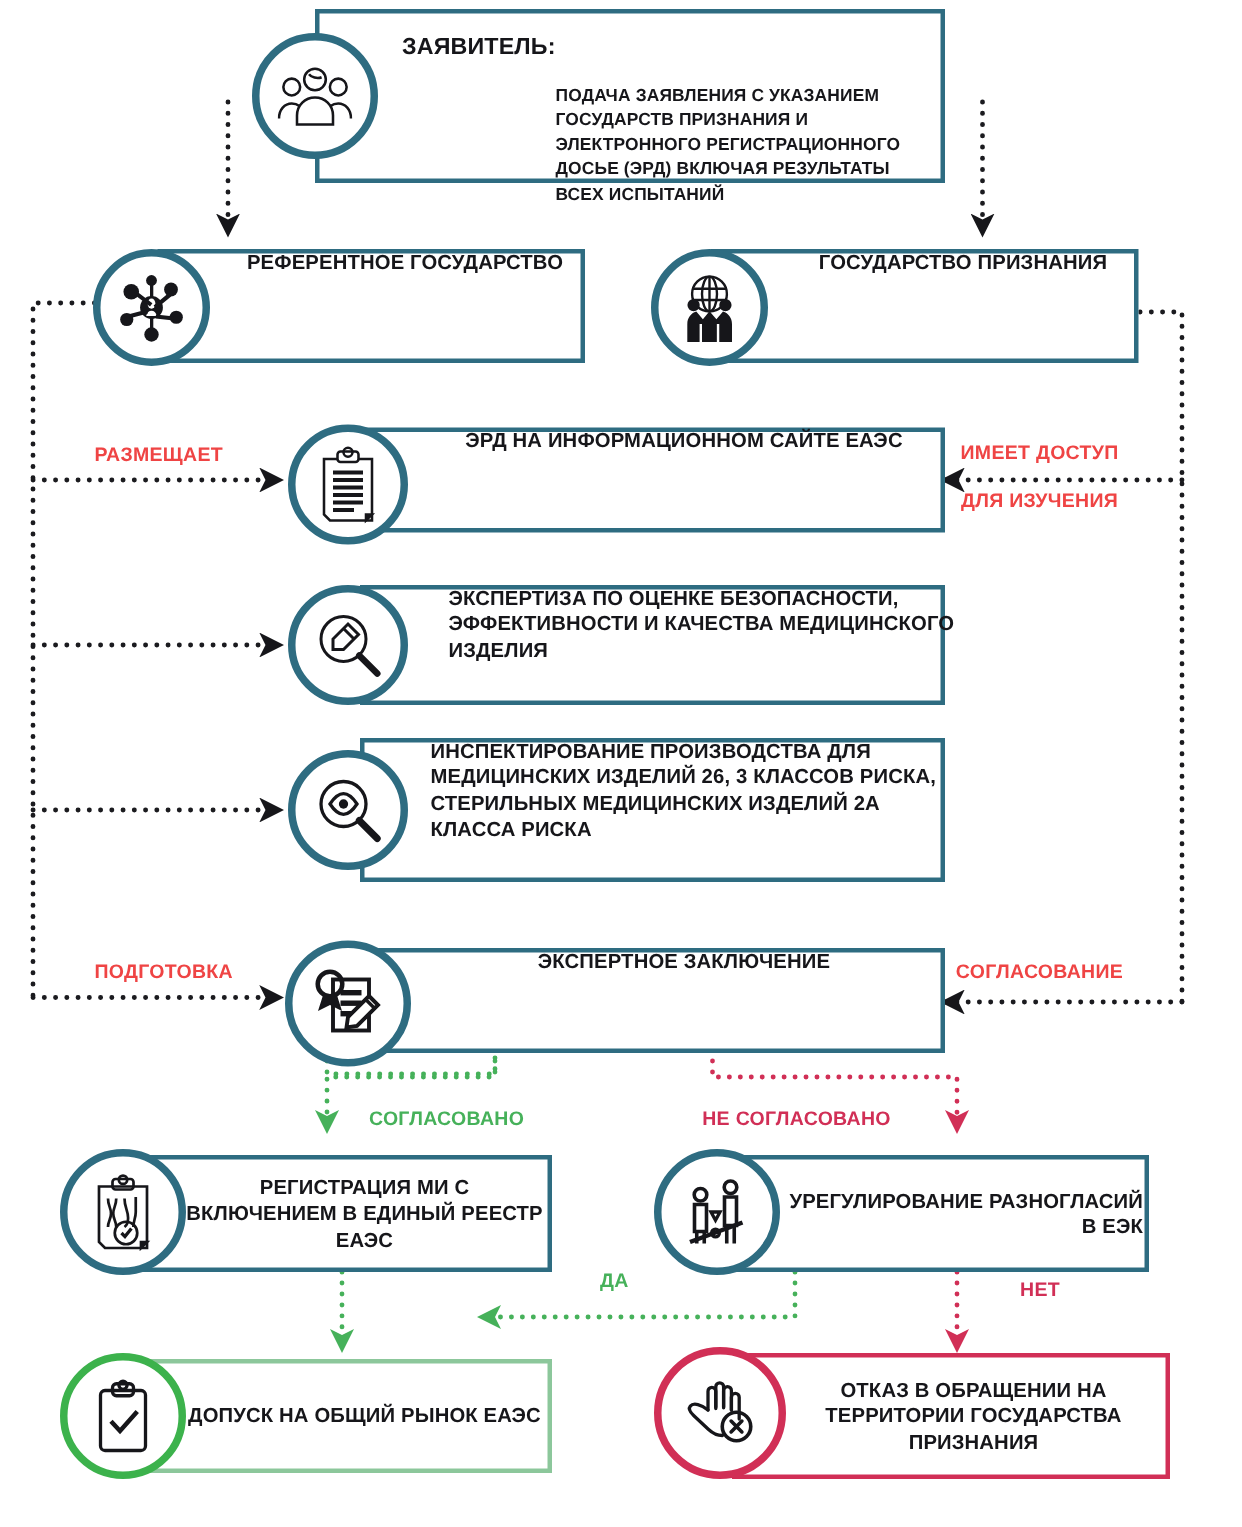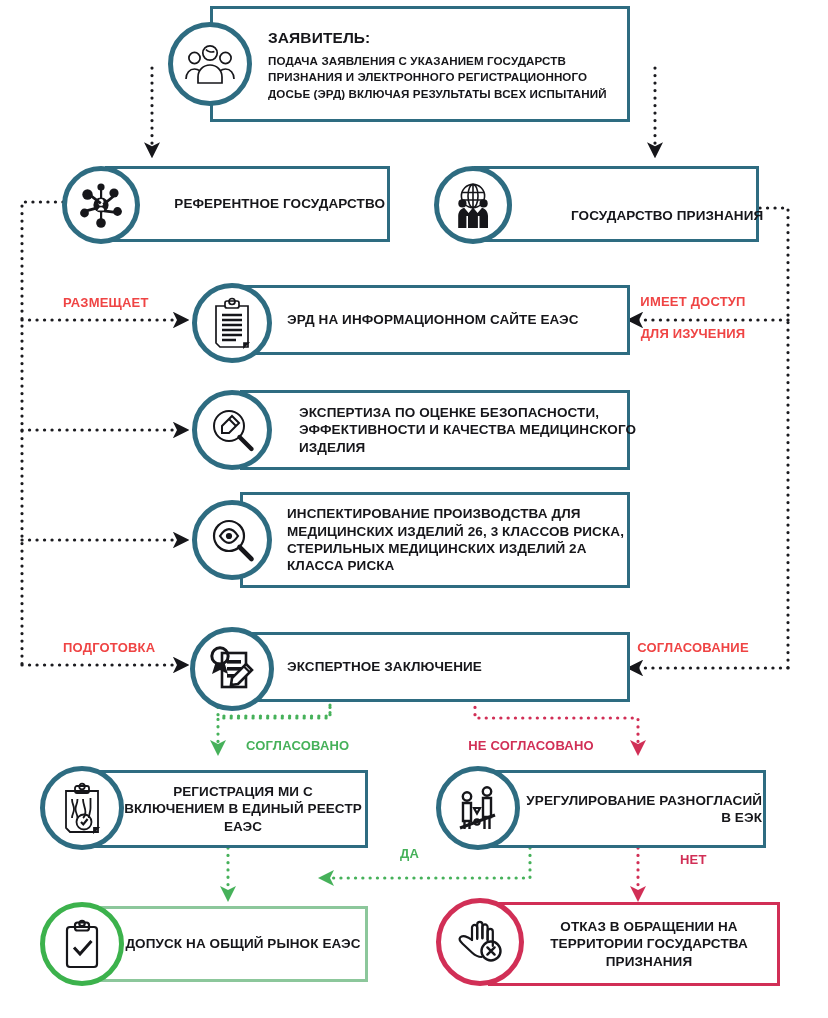--- a/index.html
+++ b/index.html
@@ -21,21 +21,21 @@
     position:absolute;box-sizing:border-box;border-radius:50%;
     background:#ffffff;border:5px solid #2e6c81;
     display:flex;align-items:center;justify-content:center;
     z-index:3;
   }
   .node .label{
     position:absolute;z-index:4;box-sizing:border-box;
     color:#16161a;font-weight:bold;
     font-size:13.5px;line-height:1.28;
     letter-spacing:.1px;
-    display:flex;flex-direction:column;justify-content:center;
+    display:flex;flex-direction:row;justify-content:center;
     text-transform:uppercase;
   }
   .label.ctr{align-items:center;text-align:center;}
   .label .big{font-size:15.5px;}
 
   .node.green .box{border-color:#8cc79b;}
   .node.green .disc{border-color:#3cb24c;}
   .node.red .box{border-color:#d1days;}
   .node.red .box{border-color:#d12f56;}
   .node.red .disc{border-color:#d12f56;}
@@ -115,21 +115,21 @@
         <path d="M13 34c0-7 5.4-12 12-12s12 5 12 12v6H13z"></path>
         <circle cx="9.5" cy="15" r="5.6"></circle>
         <path d="M1 36c0-6 3.8-10 8.5-10 2 0 3.7.6 5.1 1.7"></path>
         <circle cx="40.5" cy="15" r="5.6"></circle>
         <path d="M49 36c0-6-3.8-10-8.5-10-2 0-3.7.6-5.1 1.7"></path>
         <path d="M21 6.5c1.5 2 5.5 3.2 8.4 2"></path>
       </svg>
     </div>
     <div class="label" style="left:268px;top:22px;width:352px;height:86px;">
       <div class="big" style="margin-bottom:5px;">ЗАЯВИТЕЛЬ:</div>
-      <div style="font-size:11.6px;line-height:1.42;font-weight:bold;">ПОДАЧА ЗАЯВЛЕНИЯ С УКАЗАНИЕМ ГОСУДАРСТВ ПРИЗНАНИЯ И ЭЛЕКТРОННОГО РЕГИСТРАЦИОННОГО ДОСЬЕ (ЭРД) ВКЛЮЧАЯ РЕЗУЛЬТАТЫ ВСЕХ ИСПЫТАНИЙ</div>
+      <div style="font-size:11.6px;line-height:1.42;font-weight:bold;margin-top:34px;">ПОДАЧА ЗАЯВЛЕНИЯ С УКАЗАНИЕМ ГОСУДАРСТВ ПРИЗНАНИЯ И ЭЛЕКТРОННОГО РЕГИСТРАЦИОННОГО ДОСЬЕ (ЭРД) ВКЛЮЧАЯ РЕЗУЛЬТАТЫ ВСЕХ ИСПЫТАНИЙ</div>
     </div>
   </div>
 
   <div class="node">
     <div class="box" style="left:105px;top:166px;width:285px;height:76px;"></div>
     <div class="disc" style="left:62px;top:166px;width:78px;height:78px;">
       <svg class="ic" width="50" height="50" viewBox="0 0 50 50" fill="#16161a">
         <circle cx="25" cy="25" r="7.6"></circle>
         <ellipse cx="25" cy="22.4" rx="2.6" ry="3.4" fill="#fff"></ellipse>
         <path d="M21.4 30.6c.6-2.2 2-3.4 3.6-3.4s3 1.2 3.6 3.4z" fill="#fff"></path>
@@ -155,21 +155,21 @@
           <circle cx="25" cy="15" r="11.6"></circle>
           <ellipse cx="25" cy="15" rx="5" ry="11.6"></ellipse>
           <path d="M13.6 11.5h22.8M13.6 19h22.8M25 3.4v23.2"></path>
         </g>
         <path d="M25 26.5l-4.4 5.4-4.4-5.2c-3.7 1.2-6 4.3-6 8.4V47h8.2V35h1.6v12h9.9V35h1.6v12H40V35.1
                  c0-4.1-2.3-7.2-6-8.4l-4.4 5.2z"></path>
         <circle cx="14.4" cy="22.4" r="4.1"></circle>
           <circle cx="35.6" cy="22.4" r="4.1"></circle>
       </svg>
     </div>
-    <div class="label" style="left:527px;top:178px;width:230px;height:76px;margin-left:44px;">ГОСУДАРСТВО ПРИЗНАНИЯ</div>
+    <div class="label" style="left:527px;top:166px;width:230px;height:76px;">ГОСУДАРСТВО ПРИЗНАНИЯ</div>
   </div>
 
   <div class="cap" style="left:63px;top:295px;width:160px;">РАЗМЕЩАЕТ</div>
   <div class="cap r" style="left:614px;top:294px;width:158px;">ИМЕЕТ ДОСТУП</div>
   <div class="cap r" style="left:614px;top:326px;width:158px;">ДЛЯ ИЗУЧЕНИЯ</div>
 
   <div class="node">
     <div class="box" style="left:240px;top:285px;width:390px;height:70px;"></div>
     <div class="disc" style="left:192px;top:283px;width:80px;height:80px;">
       <svg class="ic" width="44" height="52" viewBox="0 0 44 52" fill="none" stroke="#16161a" stroke-width="1.7">

